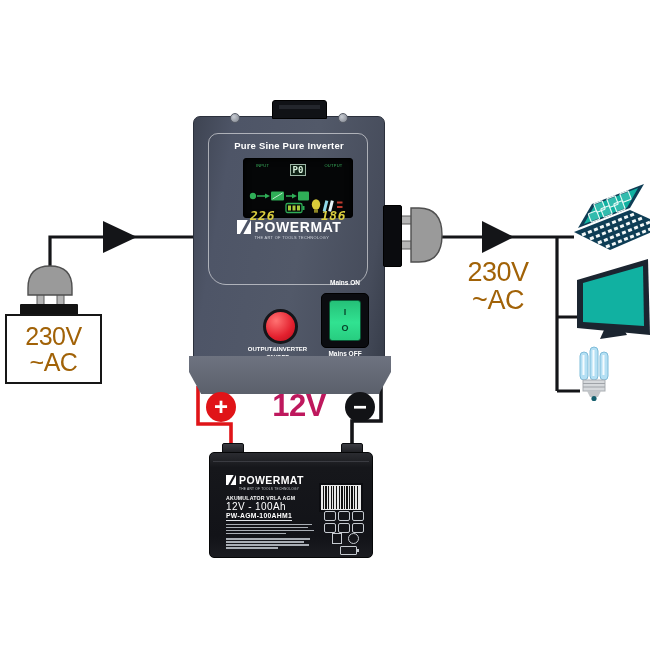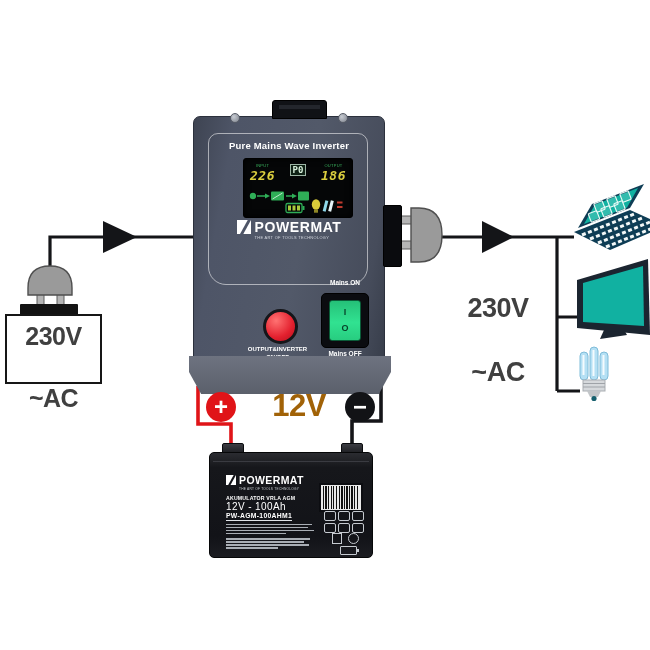--- a/index.html
+++ b/index.html
@@ -22,21 +22,21 @@
   .inv-panel{position:absolute;left:14px;top:16px;width:158px;height:150px;
              border:1.5px solid rgba(255,255,255,.55);border-radius:10px 10px 18px 18px;}
   .inv-title{position:absolute;left:0;top:23px;width:100%;text-align:center;
              font-size:9.5px;font-weight:bold;color:#fff;letter-spacing:.2px;}
   .lcd{position:absolute;left:49px;top:41px;width:108px;height:58px;background:#050607;
        border-radius:3px;border:1px solid #000;box-shadow:inset 0 0 6px #000;}
   .lcd-row1{display:flex;justify-content:space-between;align-items:flex-start;padding:5px 6px 0 6px;}
   .lcd-col{display:flex;flex-direction:column;align-items:center;}
   .lcd-tag{font-size:4px;color:#3ab35e;letter-spacing:.3px;line-height:1.2;}
   .lcd-val{font-family:"DejaVu Sans Mono",monospace;font-style:italic;font-weight:bold;
-           font-size:13px;color:#dccf3f;line-height:1;letter-spacing:.5px;}
+           font-size:13px;color:#dccf3f;line-height:1;letter-spacing:.5px;margin-top:40px;}
   .lcd-mode{margin-top:0;font-family:"DejaVu Sans Mono",monospace;font-weight:bold;font-size:9px;
             color:#d8f0dc;border:1px solid #9db5a5;padding:0 2px;line-height:1.15;
             background:rgba(60,160,90,.18);}
   .lcd-icons{position:absolute;left:4px;bottom:2px;}
 
   .brand-row{position:absolute;left:0;top:103px;width:100%;display:flex;justify-content:center;
              align-items:flex-start;gap:4px;}
   .brand-name{font-size:14px;font-weight:bold;color:#fff;letter-spacing:.6px;line-height:1;}
   .brand-tagline{font-size:3.9px;color:#d3d7de;letter-spacing:.35px;margin-top:1px;}
 
@@ -57,31 +57,31 @@
             font-size:6px;font-weight:bold;color:#fff;line-height:1.3;}
   .inv-socket{position:absolute;left:189px;top:88px;width:17px;height:60px;background:#0a0b0e;
             border-radius:2px;border:1px solid #000;}
   .inv-bottom{position:absolute;left:189px;top:356px;width:202px;height:38px;z-index:2;
             background:linear-gradient(#6e7380,#5b606b);
             clip-path:polygon(0 0,100% 0,100% 42%,94% 100%,6% 100%,0 42%);}
 
   
   .ac-box-left{position:absolute;left:5px;top:314px;width:93px;height:66px;z-index:3;background:#fff;
             border:2px solid #161616;display:flex;flex-direction:column;justify-content:center;align-items:center;}
-  .ac-line{font-size:25px;font-weight:bold;color:#404040;line-height:1.05;letter-spacing:-.5px;margin-top:36px;}
+  .ac-line{font-size:25px;font-weight:normal;color:#a16207;line-height:1.05;letter-spacing:-.5px;}
   .ac-label-right{position:absolute;left:452px;top:258px;width:92px;z-index:3;text-align:center;}
   .ac-label-right .ac-line{font-size:27px;}
 
   
   .badge{position:absolute;width:30px;height:30px;border-radius:50%;z-index:3;display:flex;
          align-items:center;justify-content:center;color:#fff;font-size:24px;font-weight:bold;line-height:1;}
   .badge.plus{left:206px;top:392px;background:#e01418;}
   .badge.minus{left:345px;top:392px;background:#121316;}
   .twelve-v{position:absolute;left:262px;top:388px;width:74px;text-align:center;z-index:3;
-         font-size:31px;font-weight:bold;color:#a16207;letter-spacing:-.5px;}
+         font-size:31px;font-weight:bold;color:#be185d;letter-spacing:-.5px;}
 
   
   .terminal{position:absolute;width:20px;height:13px;background:linear-gradient(#3c3d43,#101114);
          border-radius:2px;border:1px solid #0a0b0e;z-index:2;}
   .battery{position:absolute;left:209px;top:452px;width:162px;height:104px;z-index:3;
          background:linear-gradient(#2b2c31,#16171b 14%,#121318 80%,#1b1c21);
          border-radius:5px;border:1px solid #060708;}
   .battery::before{content:"";position:absolute;left:3px;top:8px;right:3px;height:1px;background:#3a3b41;}
   .batt-label{position:absolute;left:16px;top:22px;width:140px;}
   .batt-brand-row{display:flex;align-items:flex-start;gap:3px;}
@@ -167,21 +167,21 @@
       <polygon points="9,44 23,44 20,50 12,50" fill="#c3c6c9"></polygon>
       <circle cx="16" cy="51.5" r="2.6" fill="#17606e"></circle>
     </g>
   </svg>
 
   <div class="inverter">
     <div class="inv-connector"></div>
     <div class="screw" style="left:36px"></div>
     <div class="screw" style="left:144px"></div>
     <div class="inv-panel"></div>
-    <div class="inv-title">Pure Mains Wave Inverter</div>
+    <div class="inv-title">Pure Sine Pure Inverter</div>
 
     <div class="lcd">
       <div class="lcd-row1">
         <div class="lcd-col">
           <span class="lcd-tag">INPUT</span>
           <span class="lcd-val">226</span>
         </div>
         <span class="lcd-mode">P0</span>
         <div class="lcd-col">
           <span class="lcd-tag">OUTPUT</span>

